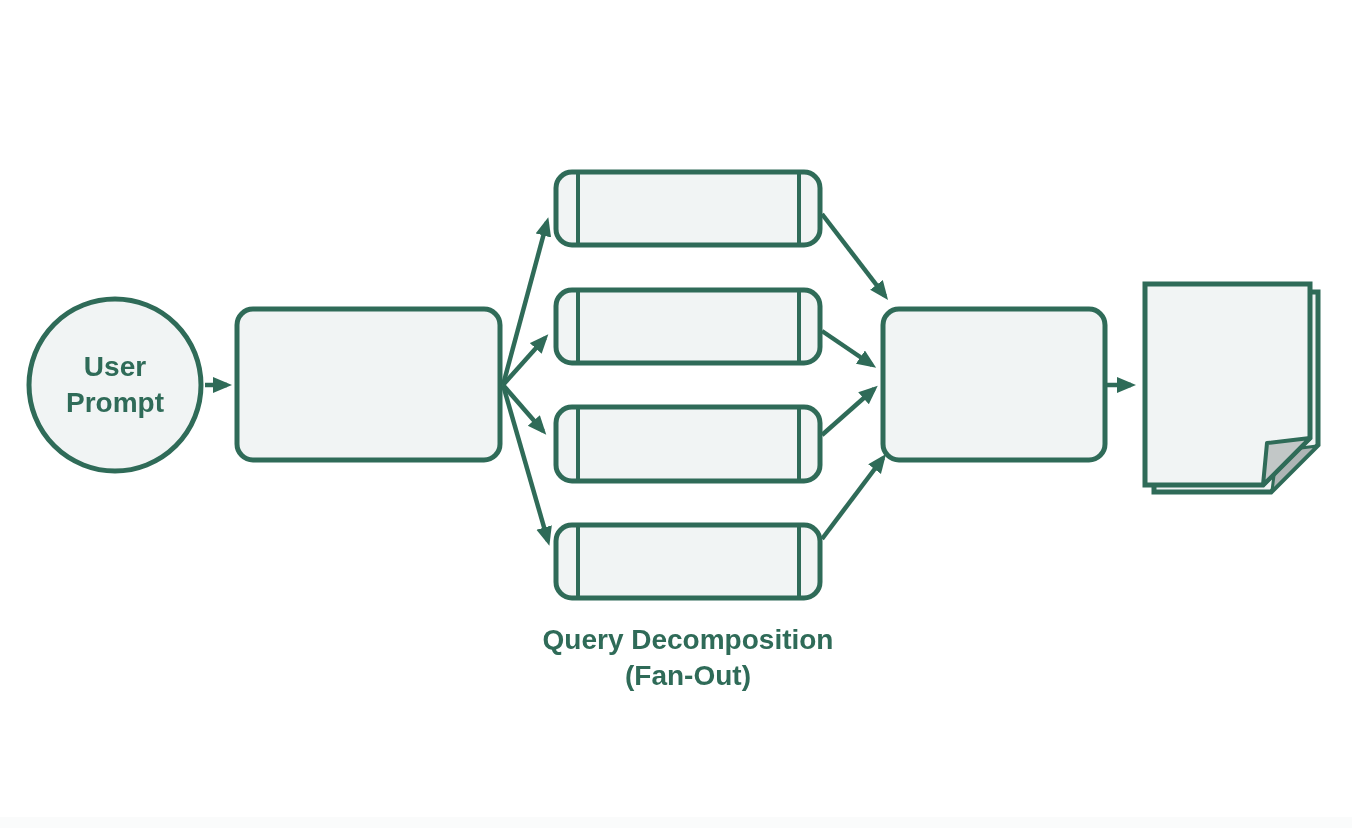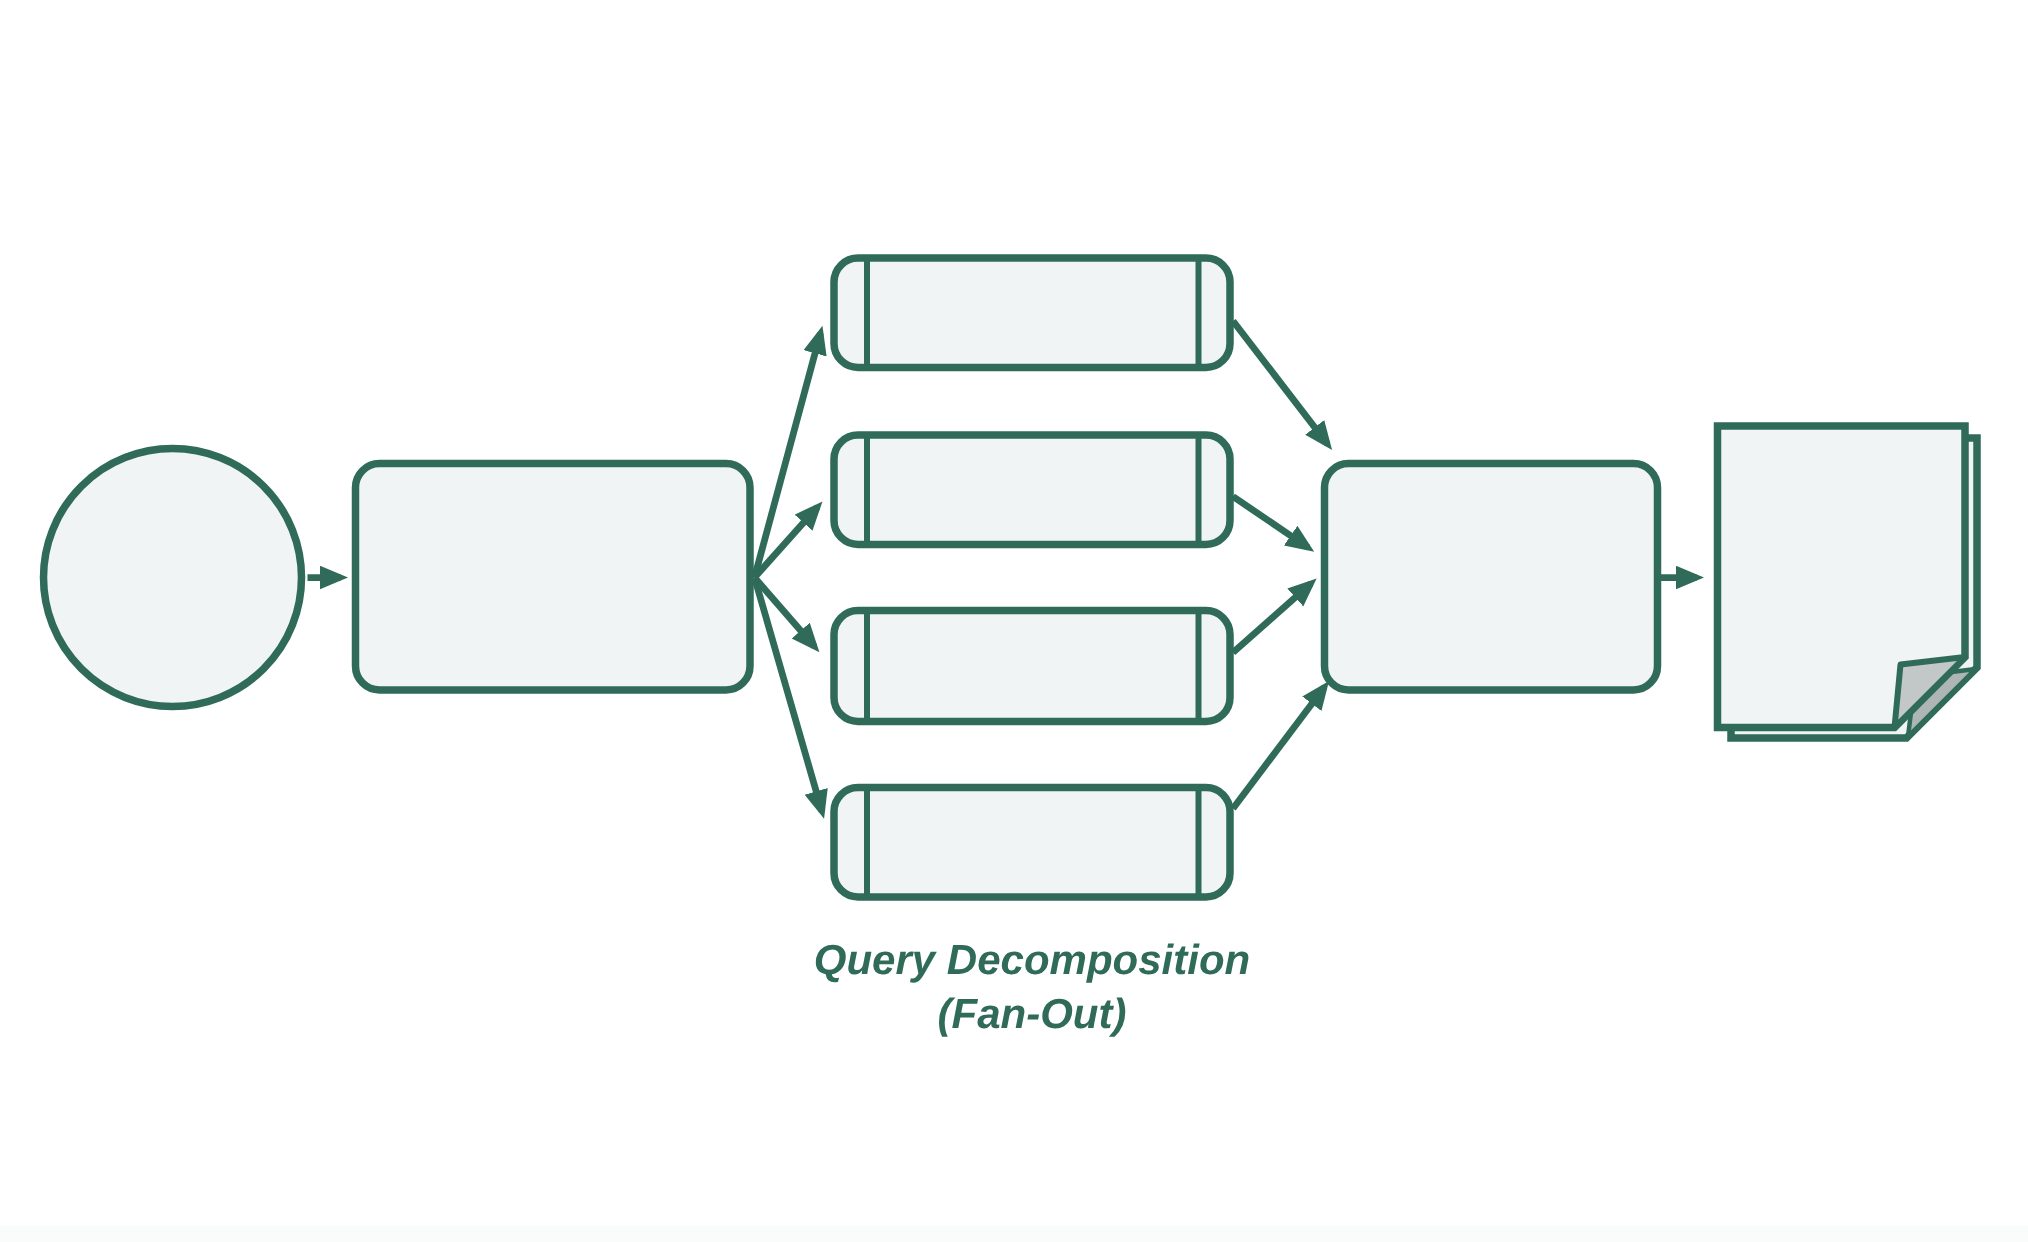--- a/index.html
+++ b/index.html
@@ -125,21 +125,23 @@
     <line class="connector" x1="1106" y1="385" x2="1131" y2="385" marker-end="url(#arrowhead)"></line>
 
     <g>
       <polygon class="node-shape" points="1154,292 1318,292 1318,445 1271,492 1154,492"></polygon>
       <polygon class="fold-dark" points="1272,491 1317,446 1277,451"></polygon>
       <polygon class="node-shape" points="1145,284 1310,284 1310,438 1263,485 1145,485"></polygon>
       <polygon class="fold" points="1263,485 1310,438 1267,443"></polygon>
     </g>
   </svg>
 
+  <div class="label" style="left:27px; top:297px; width:176px; height:176px;">User
+Prompt</div>
 
 
 
 
-  <div class="label" style="left:458px; top:616px; width:460px; height:84px;font-style:italic;">Query Decomposition
+  <div class="label" style="left:458px; top:616px; width:460px; height:84px;">Query Decomposition
 (Fan-Out)</div>
 
   <div class="footer-band"></div>
 </div>
 
 </body></html>

